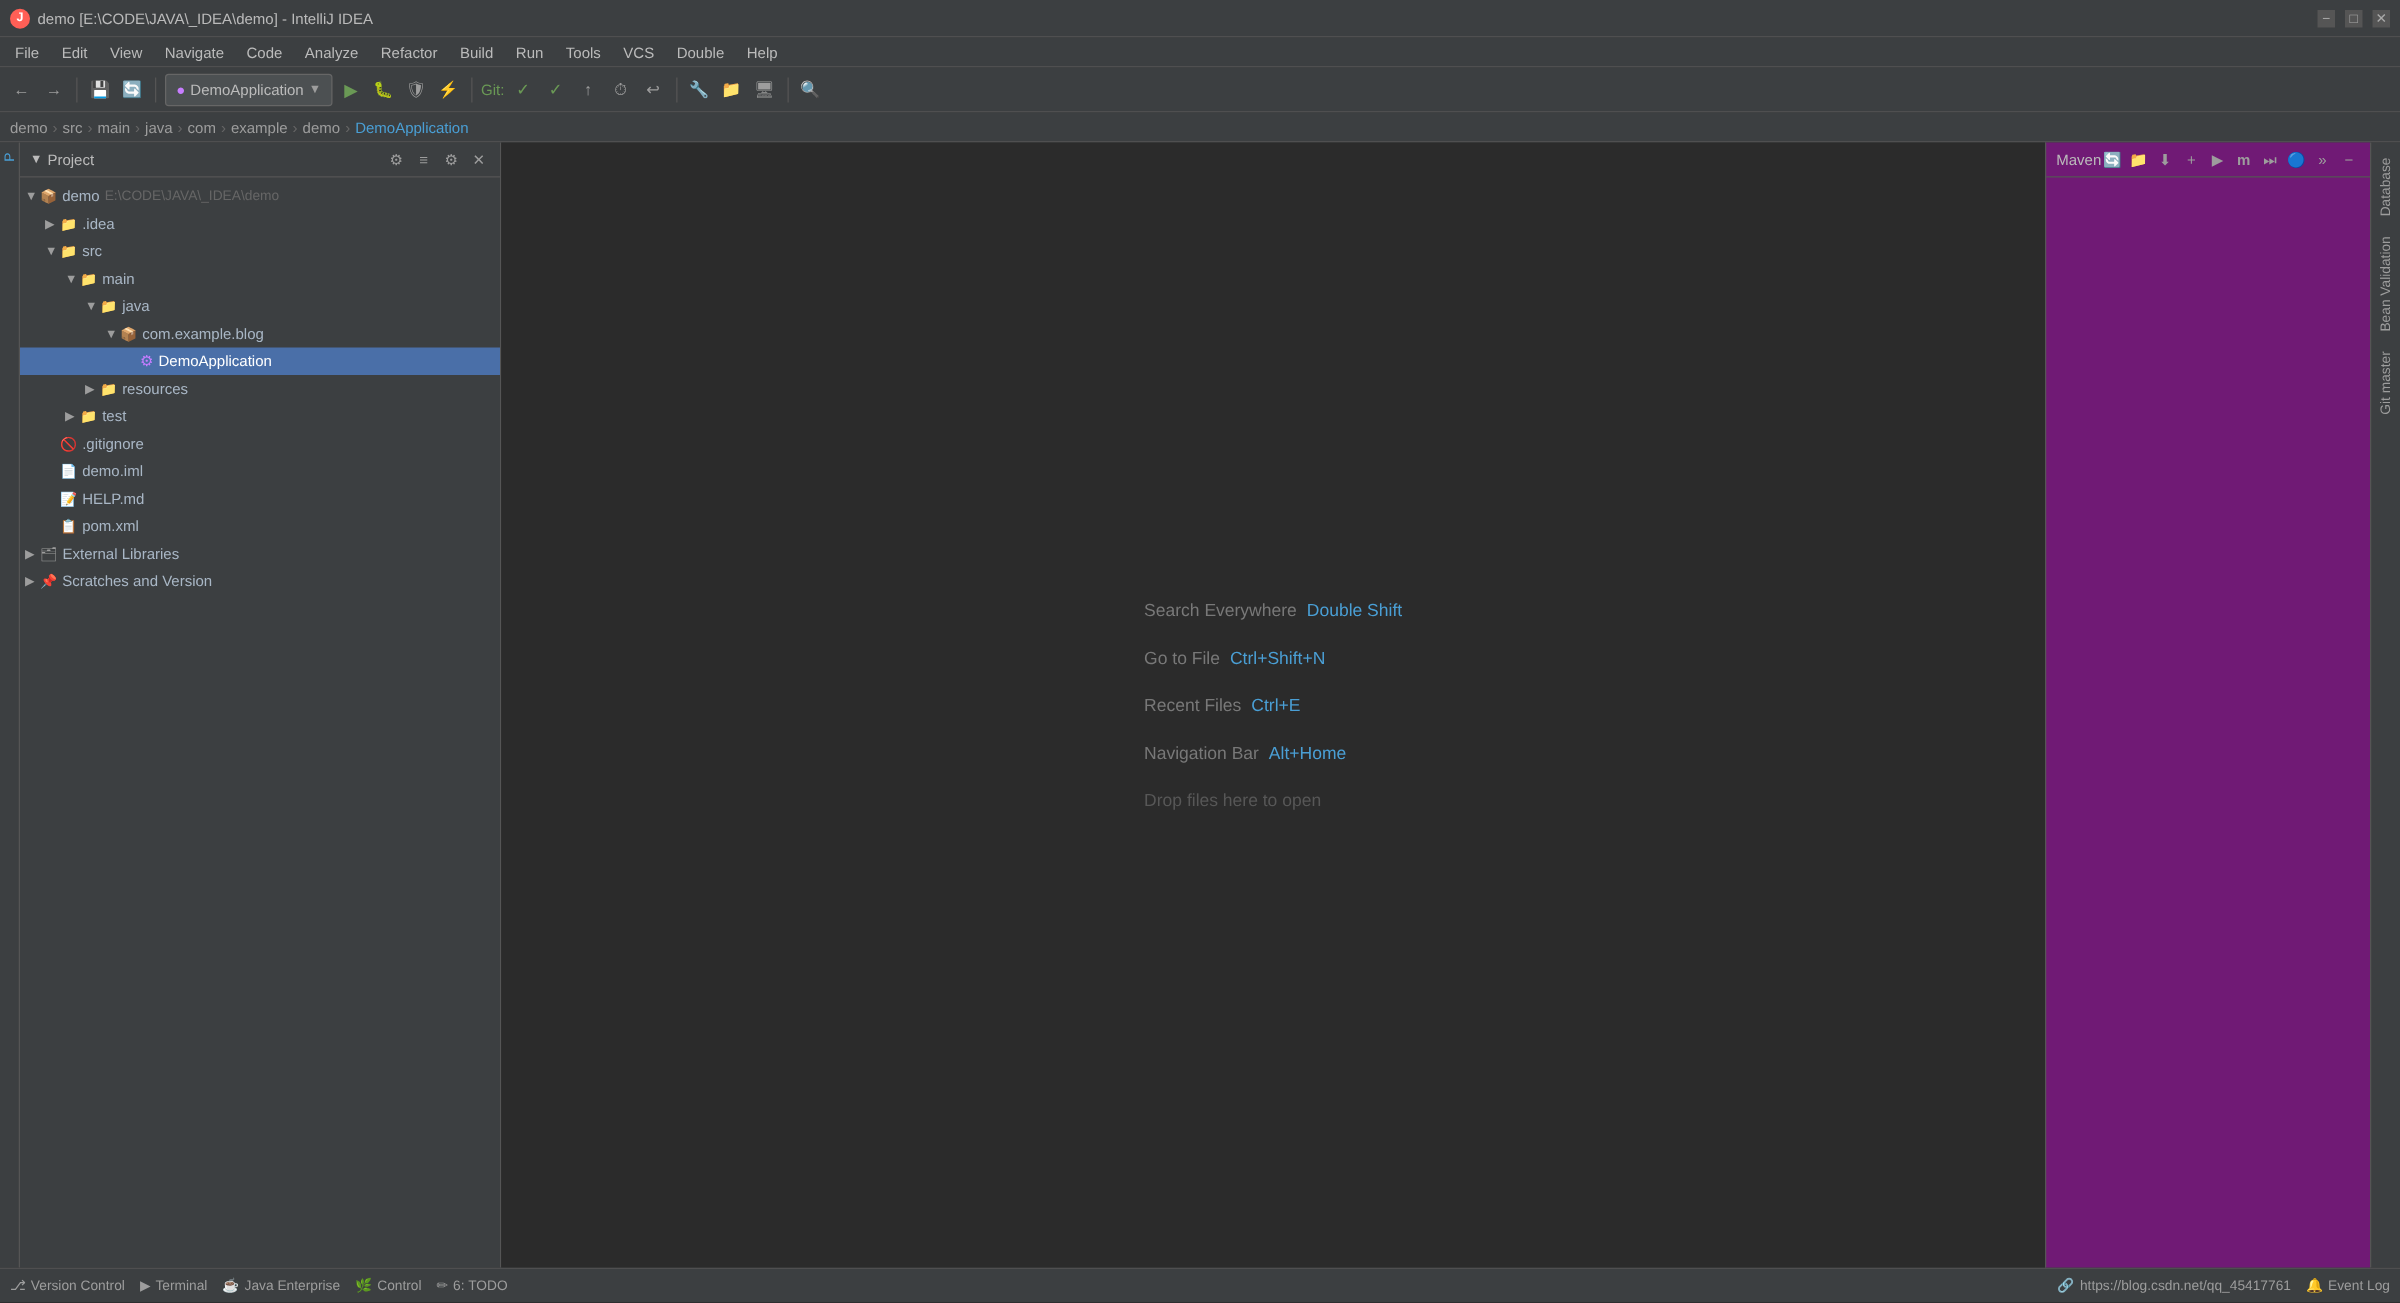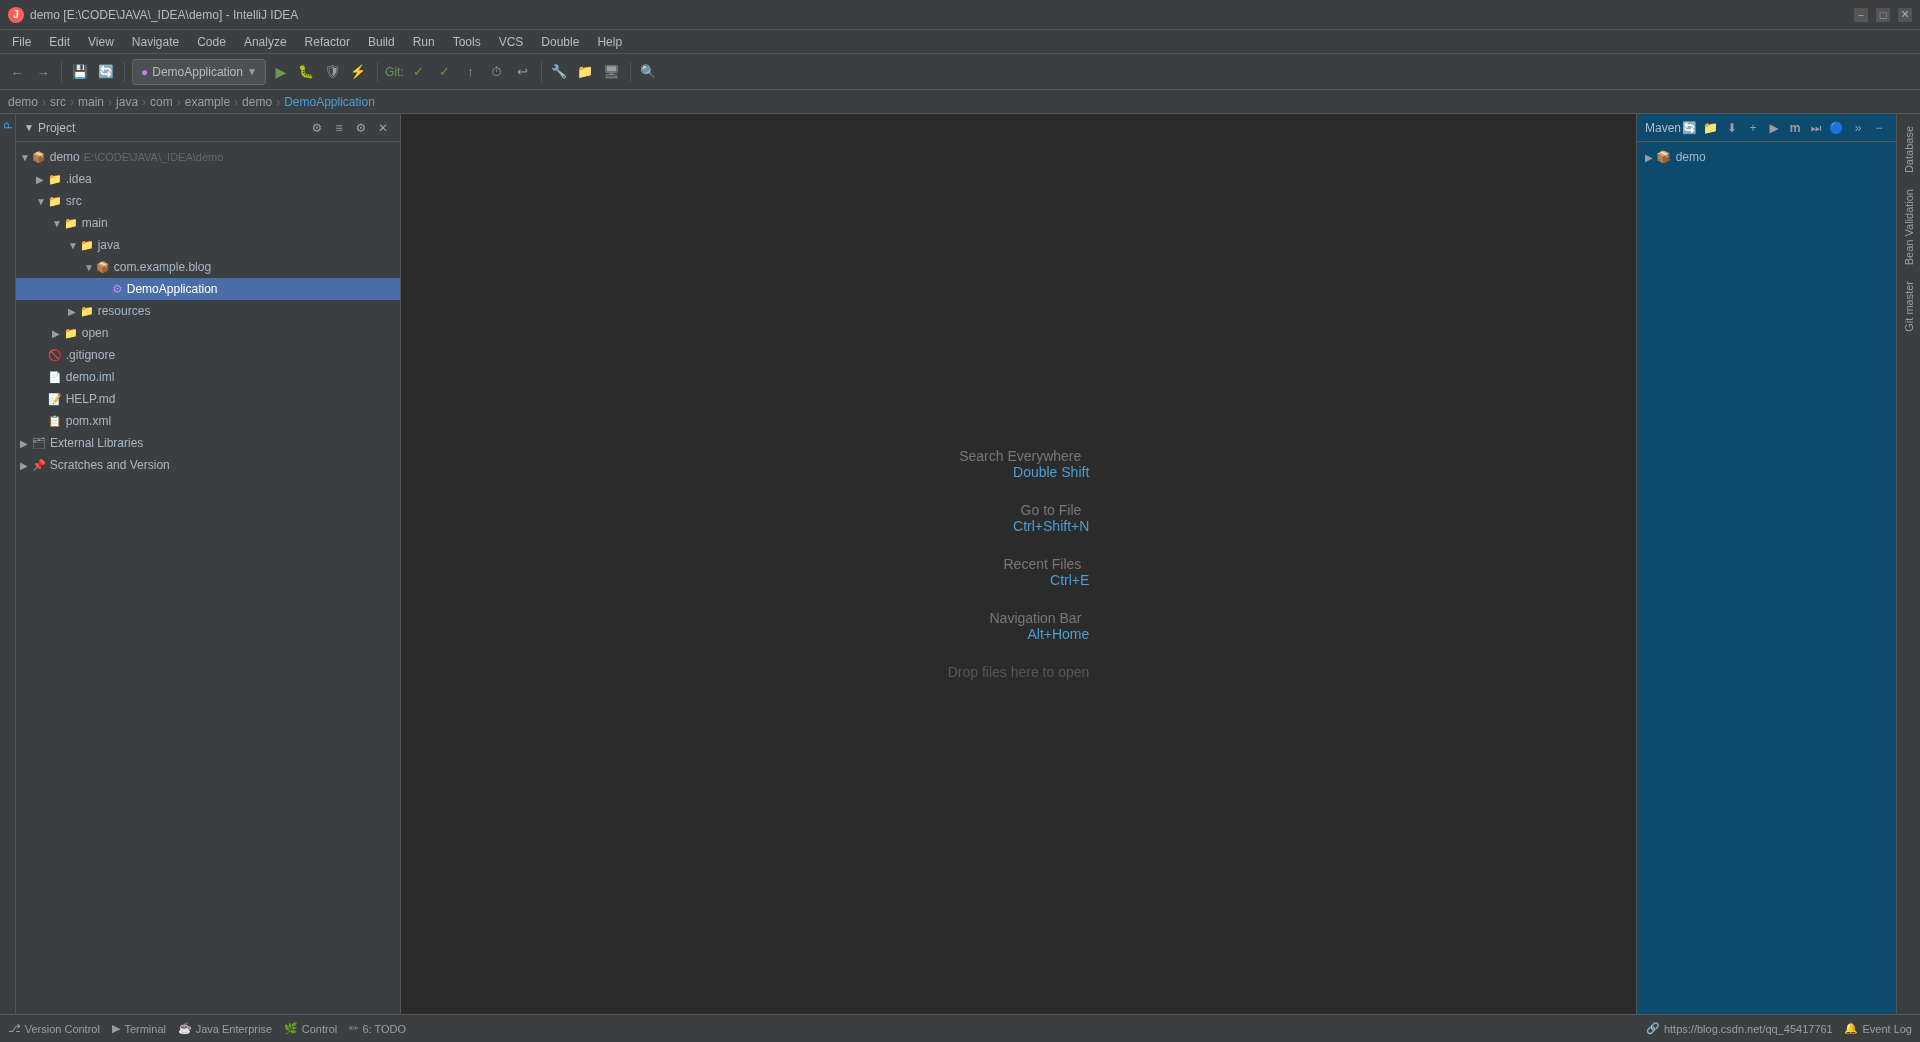--- a/index.html
+++ b/index.html
@@ -216,47 +216,46 @@
       background: #2b2b2b;
       display: flex;
       flex-direction: column;
       align-items: center;
       justify-content: center;
       position: relative;
     }
 
     .editor-hint {
       display: flex;
-      align-items: flex-end;
+      align-items: flex-start;
       margin-bottom: 22px;
       font-size: 14px;
       color: #787878;
-      flex-direction: column;
     }
     .editor-hint-label {
       color: #787878;
       margin-right: 8px;
     }
     .editor-hint-shortcut {
       color: #4a9fd5;
     }
 
     #drop-hint {
       font-size: 14px;
       color: #575757;
       margin-top: 10px;
     }
 
     
     #right-panel {
       width: 260px;
-      background: #0c4a6e;
+      background: #701a75;
       border-left: 1px solid #555;
       display: flex;
-      flex-direction: column;
+      flex-direction: row;
     }
     #maven-header {
       height: 28px;
       display: flex;
       align-items: center;
       justify-content: space-between;
       padding: 0 8px;
       border-bottom: 1px solid #555;
     }
     #maven-title {
@@ -503,21 +502,21 @@
 
       <div class="tree-item" style="padding-left:52px;">
         <span class="tree-arrow">▶</span>
         <span class="tree-icon folder-icon">📁</span>
         <span>resources</span>
       </div>
 
       <div class="tree-item" style="padding-left:36px;">
         <span class="tree-arrow">▶</span>
         <span class="tree-icon folder-icon">📁</span>
-        <span>open</span>
+        <span>test</span>
       </div>
 
       <div class="tree-item" style="padding-left:20px;">
         <span class="tree-arrow"> </span>
         <span class="tree-icon file-icon-ignore" style="color:#f5871f;">🚫</span>
         <span>.gitignore</span>
       </div>
 
       <div class="tree-item" style="padding-left:20px;">
         <span class="tree-arrow"> </span>

